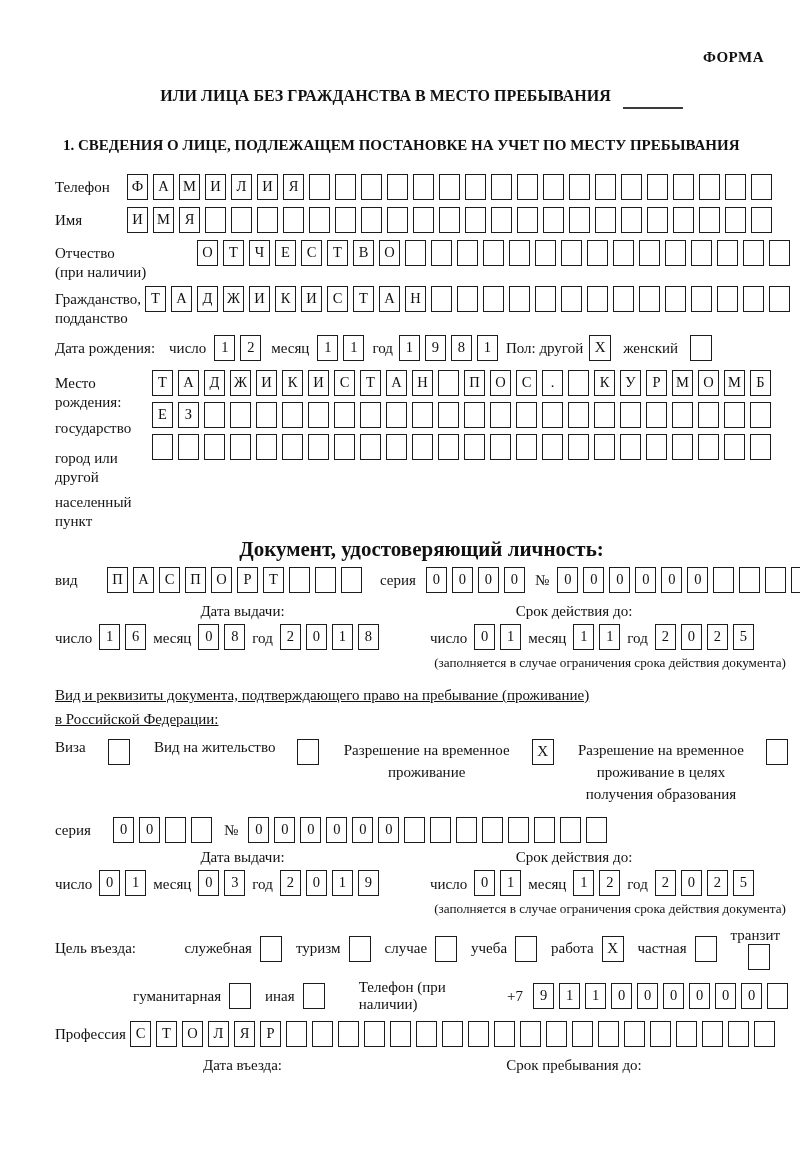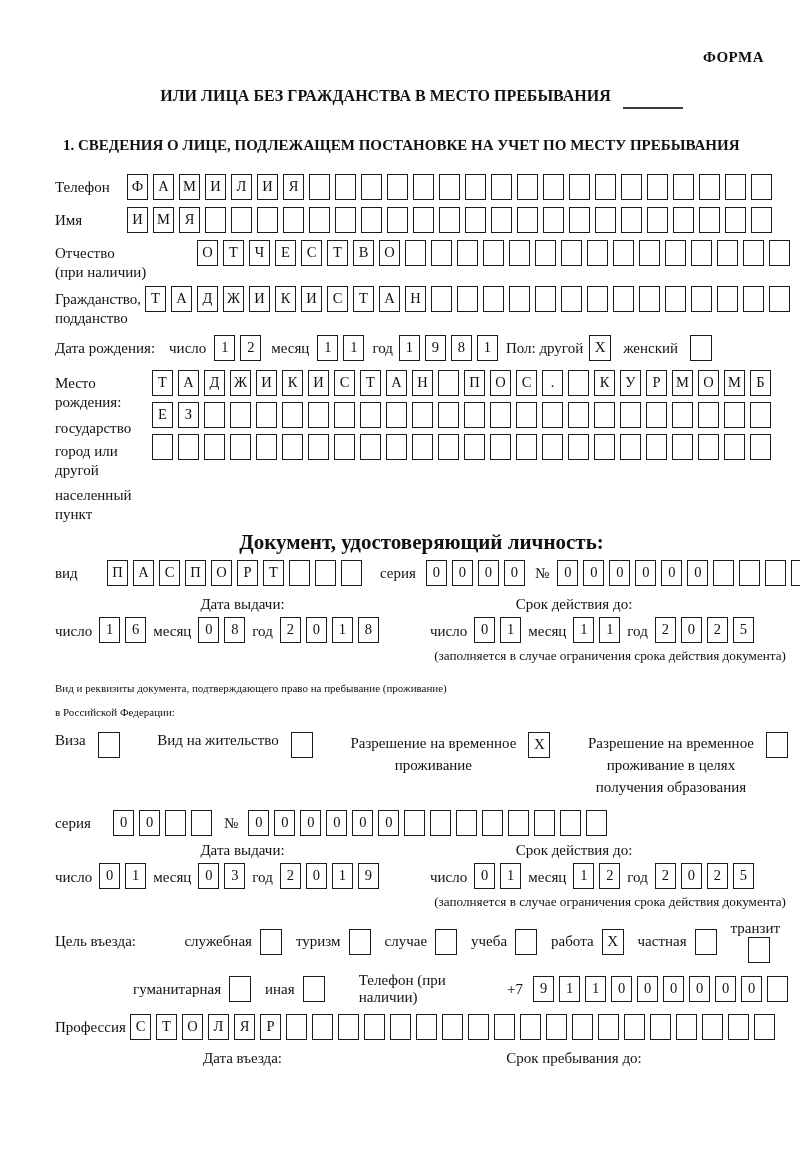--- a/index.html
+++ b/index.html
@@ -34,24 +34,24 @@
   .dates-head{display:flex;font-size:15px;margin-top:10px;}
   .dh-left{width:375px;text-align:center;}
   .dh-right{flex:1;text-align:center;padding-right:70px;}
   .dates-row{display:flex;font-size:15px;margin-top:4px;}
   .dgroup{display:flex;align-items:center;gap:7px;}
   .dgroup.left{width:375px;}
   .dlabel{padding-top:2px;}
   .dates-note{text-align:right;font-size:13.2px;margin-top:5px;padding-right:2px;}
 
   
-  .intro{font-size:11px;margin-top:12px;line-height:24px;}
+  .intro{font-size:15px;margin-top:12px;line-height:24px;text-decoration:underline;}
   .perm-row{display:flex;justify-content:space-between;align-items:flex-start;
             margin-top:8px;font-size:15px;}
-  .perm-opt{display:flex;align-items:flex-start;gap:12px;}
+  .perm-opt{display:flex;align-items:flex-start;gap:22px;}
   .perm-lines{text-align:center;line-height:22px;}
   .perm-opt .cbox{margin-top:0;}
 
   
   .opts{display:flex;align-items:center;}
   .opt{display:flex;align-items:center;}
   .opt-label{margin-right:8px;}
   .row1-opts{flex:1;justify-content:flex-end;}
   .visit2{display:flex;align-items:center;margin-top:9px;font-size:15px;}
   .phone-label{margin-left:34px;}
@@ -222,21 +222,21 @@
     <span>Пол: другой</span>
     <span class="cbox" style="margin-left:6px;">X</span>
     <span style="margin-left:12px;">женский</span>
     <span class="cbox" style="margin-left:12px;"></span>
   </div>
 
   <div class="frow" style="margin-top:9px;">
     <div class="flabel" style="width:97px;">
       <div>Место рождения:</div>
       <div style="margin-top:7px;">государство</div>
-      <div style="margin-top:4px;">город или другой</div>
+      <div style="margin-top:11px;">город или другой</div>
       <div style="margin-top:6px;">населенный пункт</div>
     </div>
     <div class="stack">
       <div class="cells">
           <span class="cell">Т</span>
           <span class="cell">А</span>
           <span class="cell">Д</span>
           <span class="cell">Ж</span>
           <span class="cell">И</span>
           <span class="cell">К</span>

